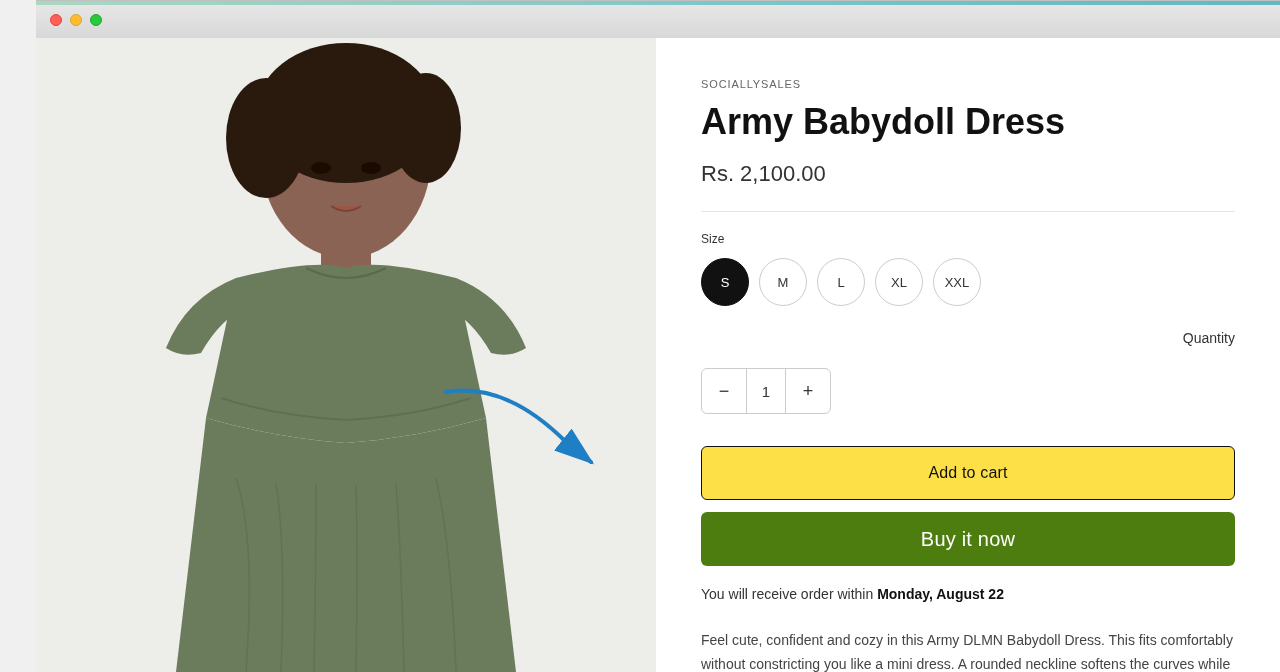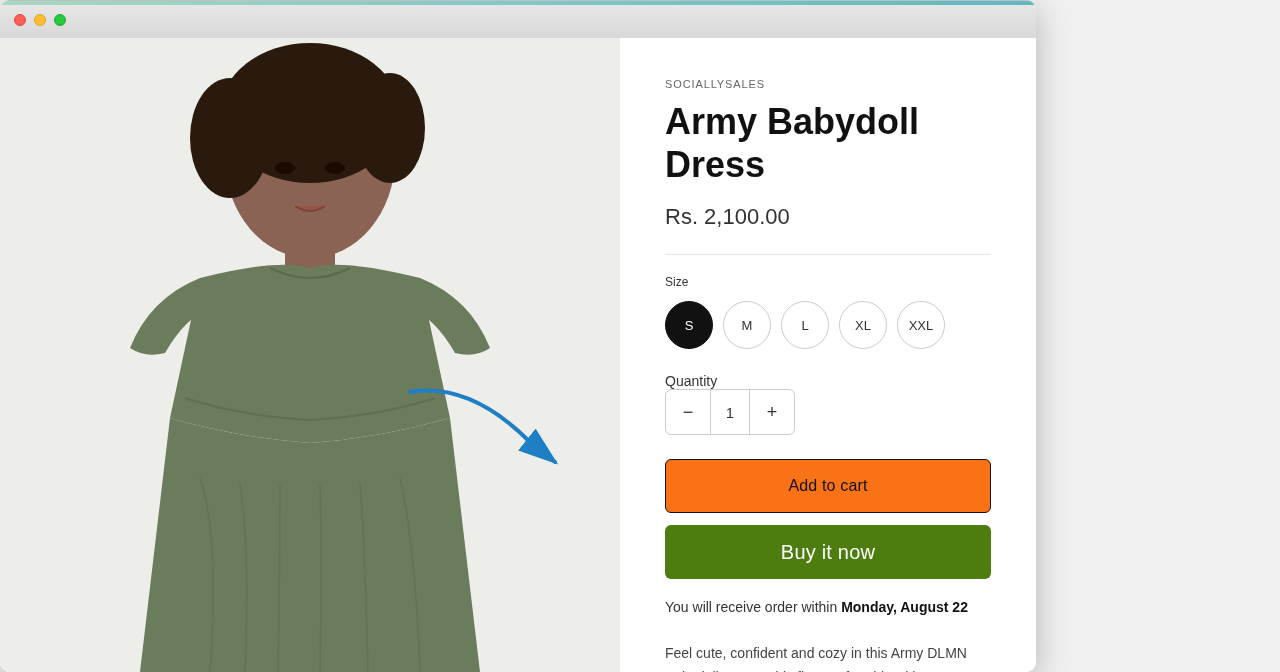--- a/index.html
+++ b/index.html
@@ -7,27 +7,28 @@
     body {
       font-family: -apple-system, BlinkMacSystemFont, 'Segoe UI', sans-serif;
       background: #f0f0f0;
       width: 1280px;
       height: 672px;
       overflow: hidden;
     }
 
     
     .window {
-      width: 1036px;
+      width: 1280px;
       height: 672px;
-      border-radius: 10px;
+      border-radius: 0;
       overflow: hidden;
       box-shadow: 0 8px 32px rgba(0,0,0,0.25);
       display: flex;
       flex-direction: column;
+      padding-left: 36px;
     }
 
     .title-bar {
       height: 38px;
       background: linear-gradient(to bottom, #e8e8e8, #d8d8d8);
       display: flex;
       align-items: center;
       padding: 0 14px;
       gap: 8px;
       flex-shrink: 0;
@@ -159,22 +160,23 @@
 
     .size-btn.selected {
       background: #111;
       color: #fff;
       border-color: #111;
     }
 
     .quantity-label {
       font-size: 14px;
       color: #333;
-      margin-bottom: 0;
+      margin-bottom: 22px;
       font-weight: 500;
+      text-align: right;
     }
 
     .quantity-control {
       display: flex;
       align-items: center;
       border: 1px solid #ccc;
       border-radius: 6px;
       width: 130px;
       height: 46px;
       overflow: hidden;
@@ -204,29 +206,30 @@
       border-right: 1px solid #ccc;
       height: 100%;
       display: flex;
       align-items: center;
       justify-content: center;
     }
 
     .add-to-cart-btn {
       width: 100%;
       height: 54px;
-      background: #f97316;
+      background: #fde047;
       border: 1px solid #111;
       border-radius: 6px;
       font-size: 16px;
       cursor: pointer;
       margin-bottom: 12px;
       color: #111;
       font-weight: 500;
       letter-spacing: 0.01em;
+      margin-top: 8px;
     }
 
     .buy-now-btn {
       width: 100%;
       height: 54px;
       background: #4d7c0f;
       border: none;
       border-radius: 6px;
       font-size: 20px;
       cursor: pointer;

